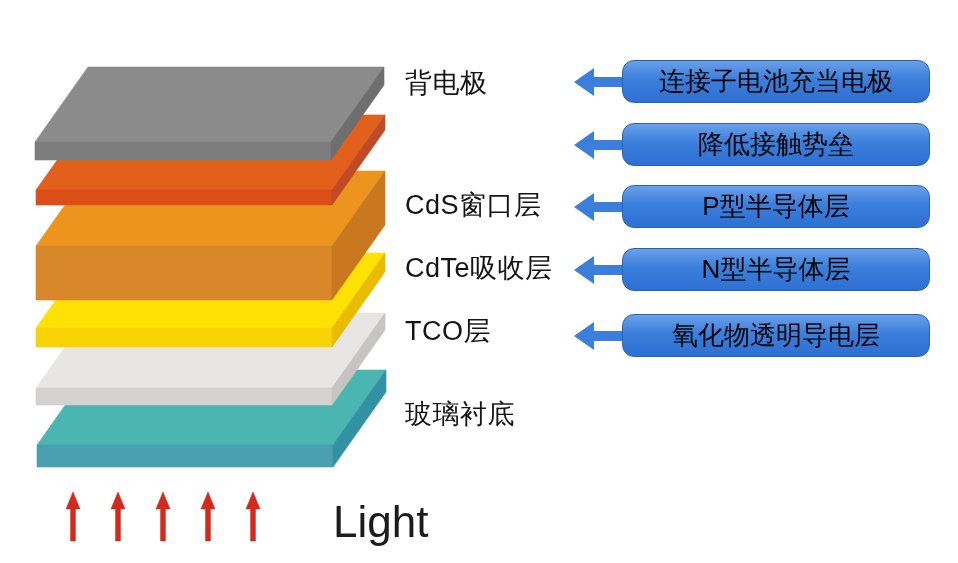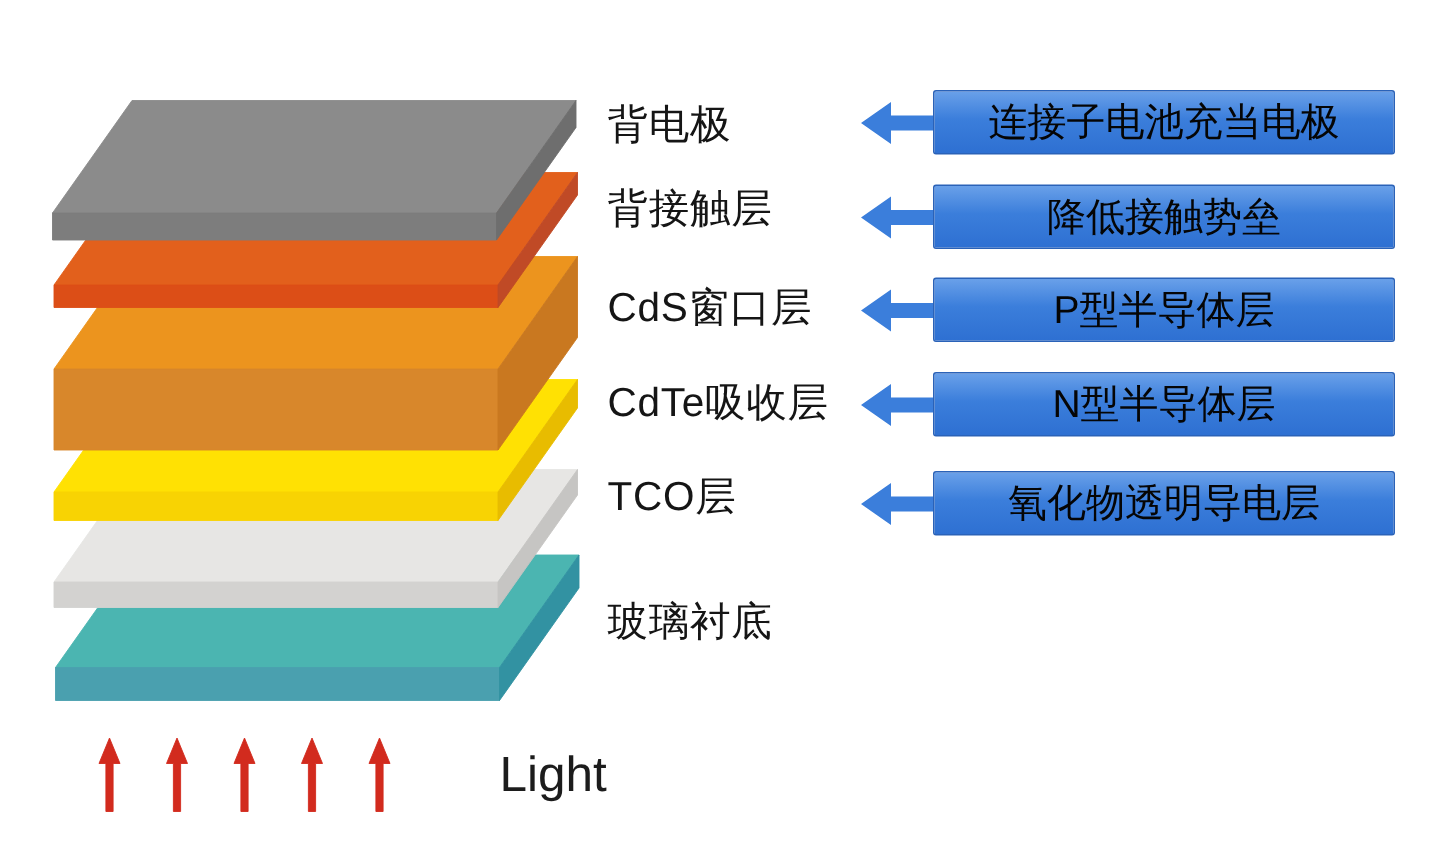--- a/index.html
+++ b/index.html
@@ -26,33 +26,33 @@
     height:43px;
     display:flex;
     align-items:center;
   }
   .c-arrow{width:48px;height:30px;flex:0 0 48px;display:block;}
   .c-arrow polygon{fill:var(--callout-blue,#3b7edb);}
   .c-box{
     width:308px;height:43px;
     box-sizing:border-box;
     border:1px solid var(--callout-border,#2a62b8);
-    border-radius:2px;
+    border-radius:12px;
     background:linear-gradient(180deg,
       var(--callout-blue-light,#69a0e9) 0%,
       var(--callout-blue,#3b7edb) 45%,
       var(--callout-blue-dark,#2e70d2) 100%);
     display:flex;align-items:center;justify-content:center;
     font-size:26px;color:#050505;
     white-space:nowrap;
   }
   .light-label{
     position:absolute;
     left:333px;top:497px;
-    font-size:33px;color:#1c1c1c;
+    font-size:44px;color:#1c1c1c;
   }
 </style>
 </head>
 <body>
 
 <div class="stage">
 
   <svg id="stack-svg" width="958" height="563" viewBox="0 0 958 563">
       <polygon points="37,445 90,370 386,370 333,445" fill="#4bb5b1" stroke="#4bb5b1" stroke-width="0.6"></polygon>
       <polygon points="37,445 333,445 333,467 37,467" fill="#4aa0af" stroke="#4aa0af" stroke-width="0.6"></polygon>
@@ -73,21 +73,20 @@
       <polygon points="35,142 331,142 331,160 35,160" fill="#7d7d7d" stroke="#7d7d7d" stroke-width="0.6"></polygon>
       <polygon points="331,142 384,67 384,85 331,160" fill="#6e6e6e" stroke="#6e6e6e" stroke-width="0.6"></polygon>
       <polygon points="66,509 73,492 80,509 75.4,509 75.4,541 70.6,541 70.6,509" fill="#d22b1e" stroke="#d22b1e" stroke-width="0.6"></polygon>
       <polygon points="111,509 118,492 125,509 120.4,509 120.4,541 115.6,541 115.6,509" fill="#d22b1e" stroke="#d22b1e" stroke-width="0.6"></polygon>
       <polygon points="156,509 163,492 170,509 165.4,509 165.4,541 160.6,541 160.6,509" fill="#d22b1e" stroke="#d22b1e" stroke-width="0.6"></polygon>
       <polygon points="201,509 208,492 215,509 210.4,509 210.4,541 205.6,541 205.6,509" fill="#d22b1e" stroke="#d22b1e" stroke-width="0.6"></polygon>
       <polygon points="246,509 253,492 260,509 255.4,509 255.4,541 250.6,541 250.6,509" fill="#d22b1e" stroke="#d22b1e" stroke-width="0.6"></polygon>
     </svg>
 
   <div class="layer-label" style="top:68px">背电极</div>
-  <div class="layer-label" style="top:124px">背接触层</div>
   <div class="layer-label" style="top:190px">CdS窗口层</div>
   <div class="layer-label" style="top:253px">CdTe吸收层</div>
   <div class="layer-label" style="top:316px">TCO层</div>
   <div class="layer-label" style="top:399px">玻璃衬底</div>
 
   <div class="callout" style="top:60px">
     <svg class="c-arrow" viewBox="0 0 48 30">
         <polygon points="0,15 20,1 20,10 48,10 48,20 20,20 20,29"></polygon>
       </svg>
     <div class="c-box">连接子电池充当电极</div>

